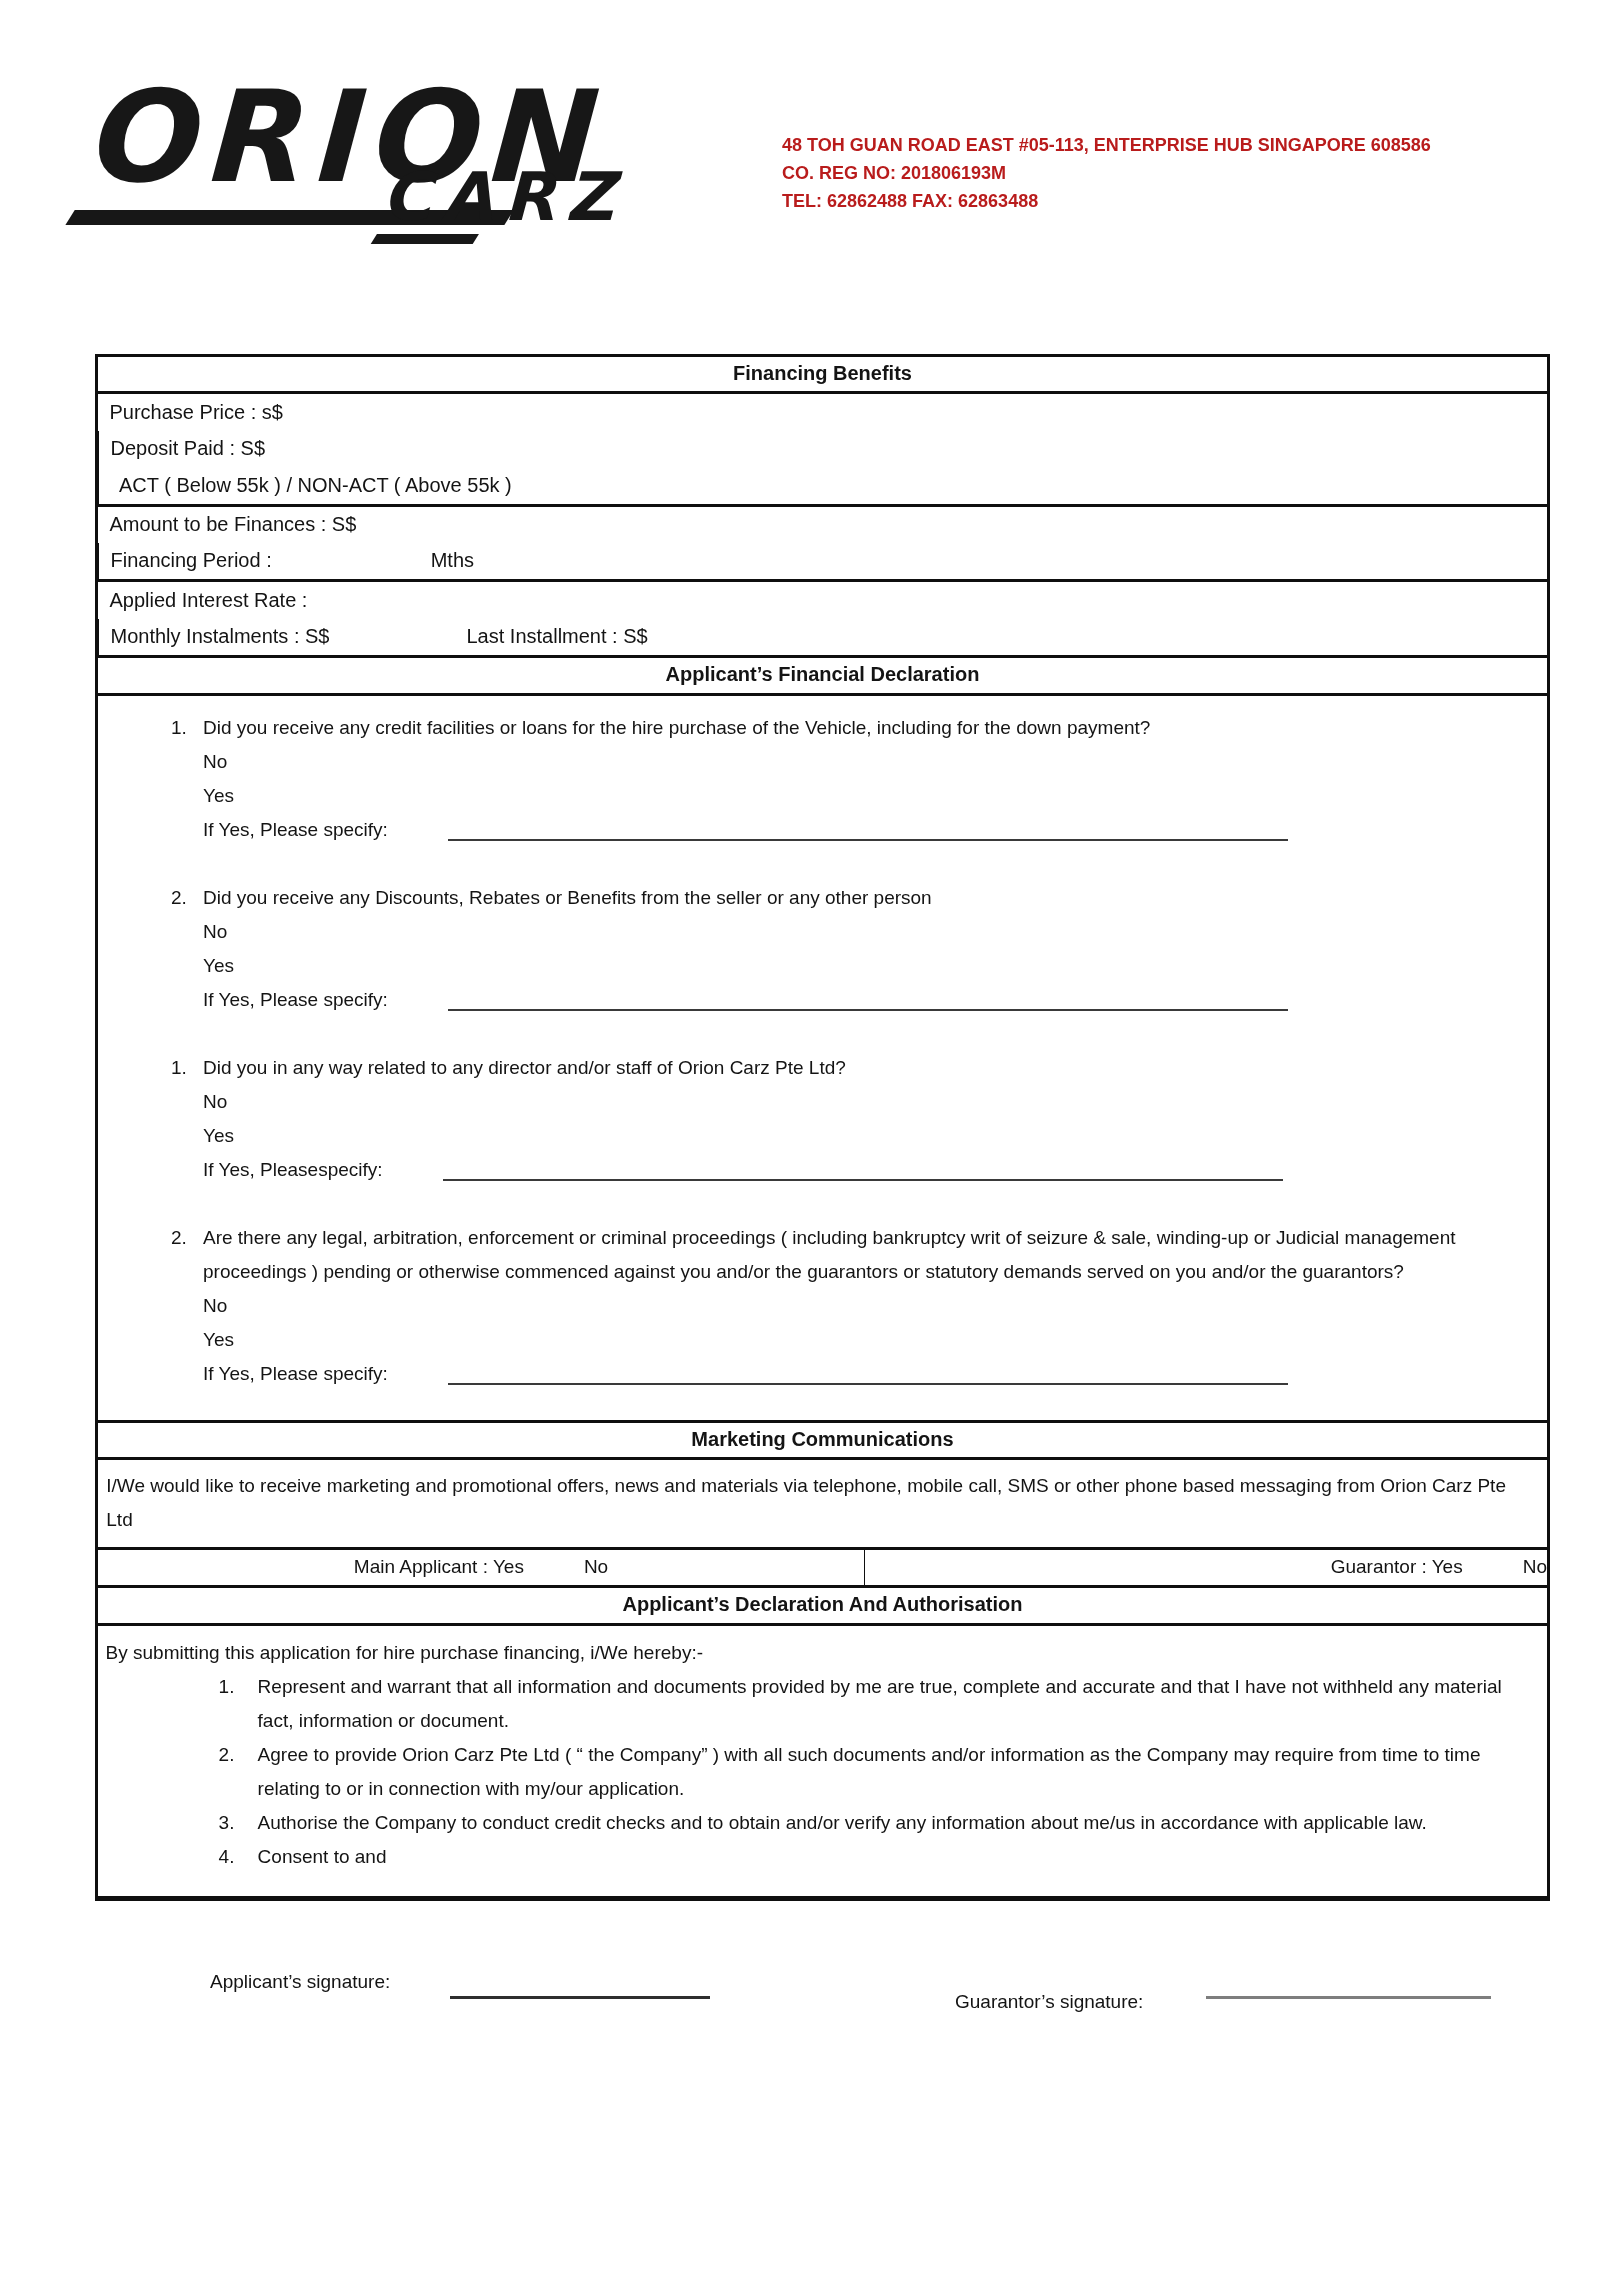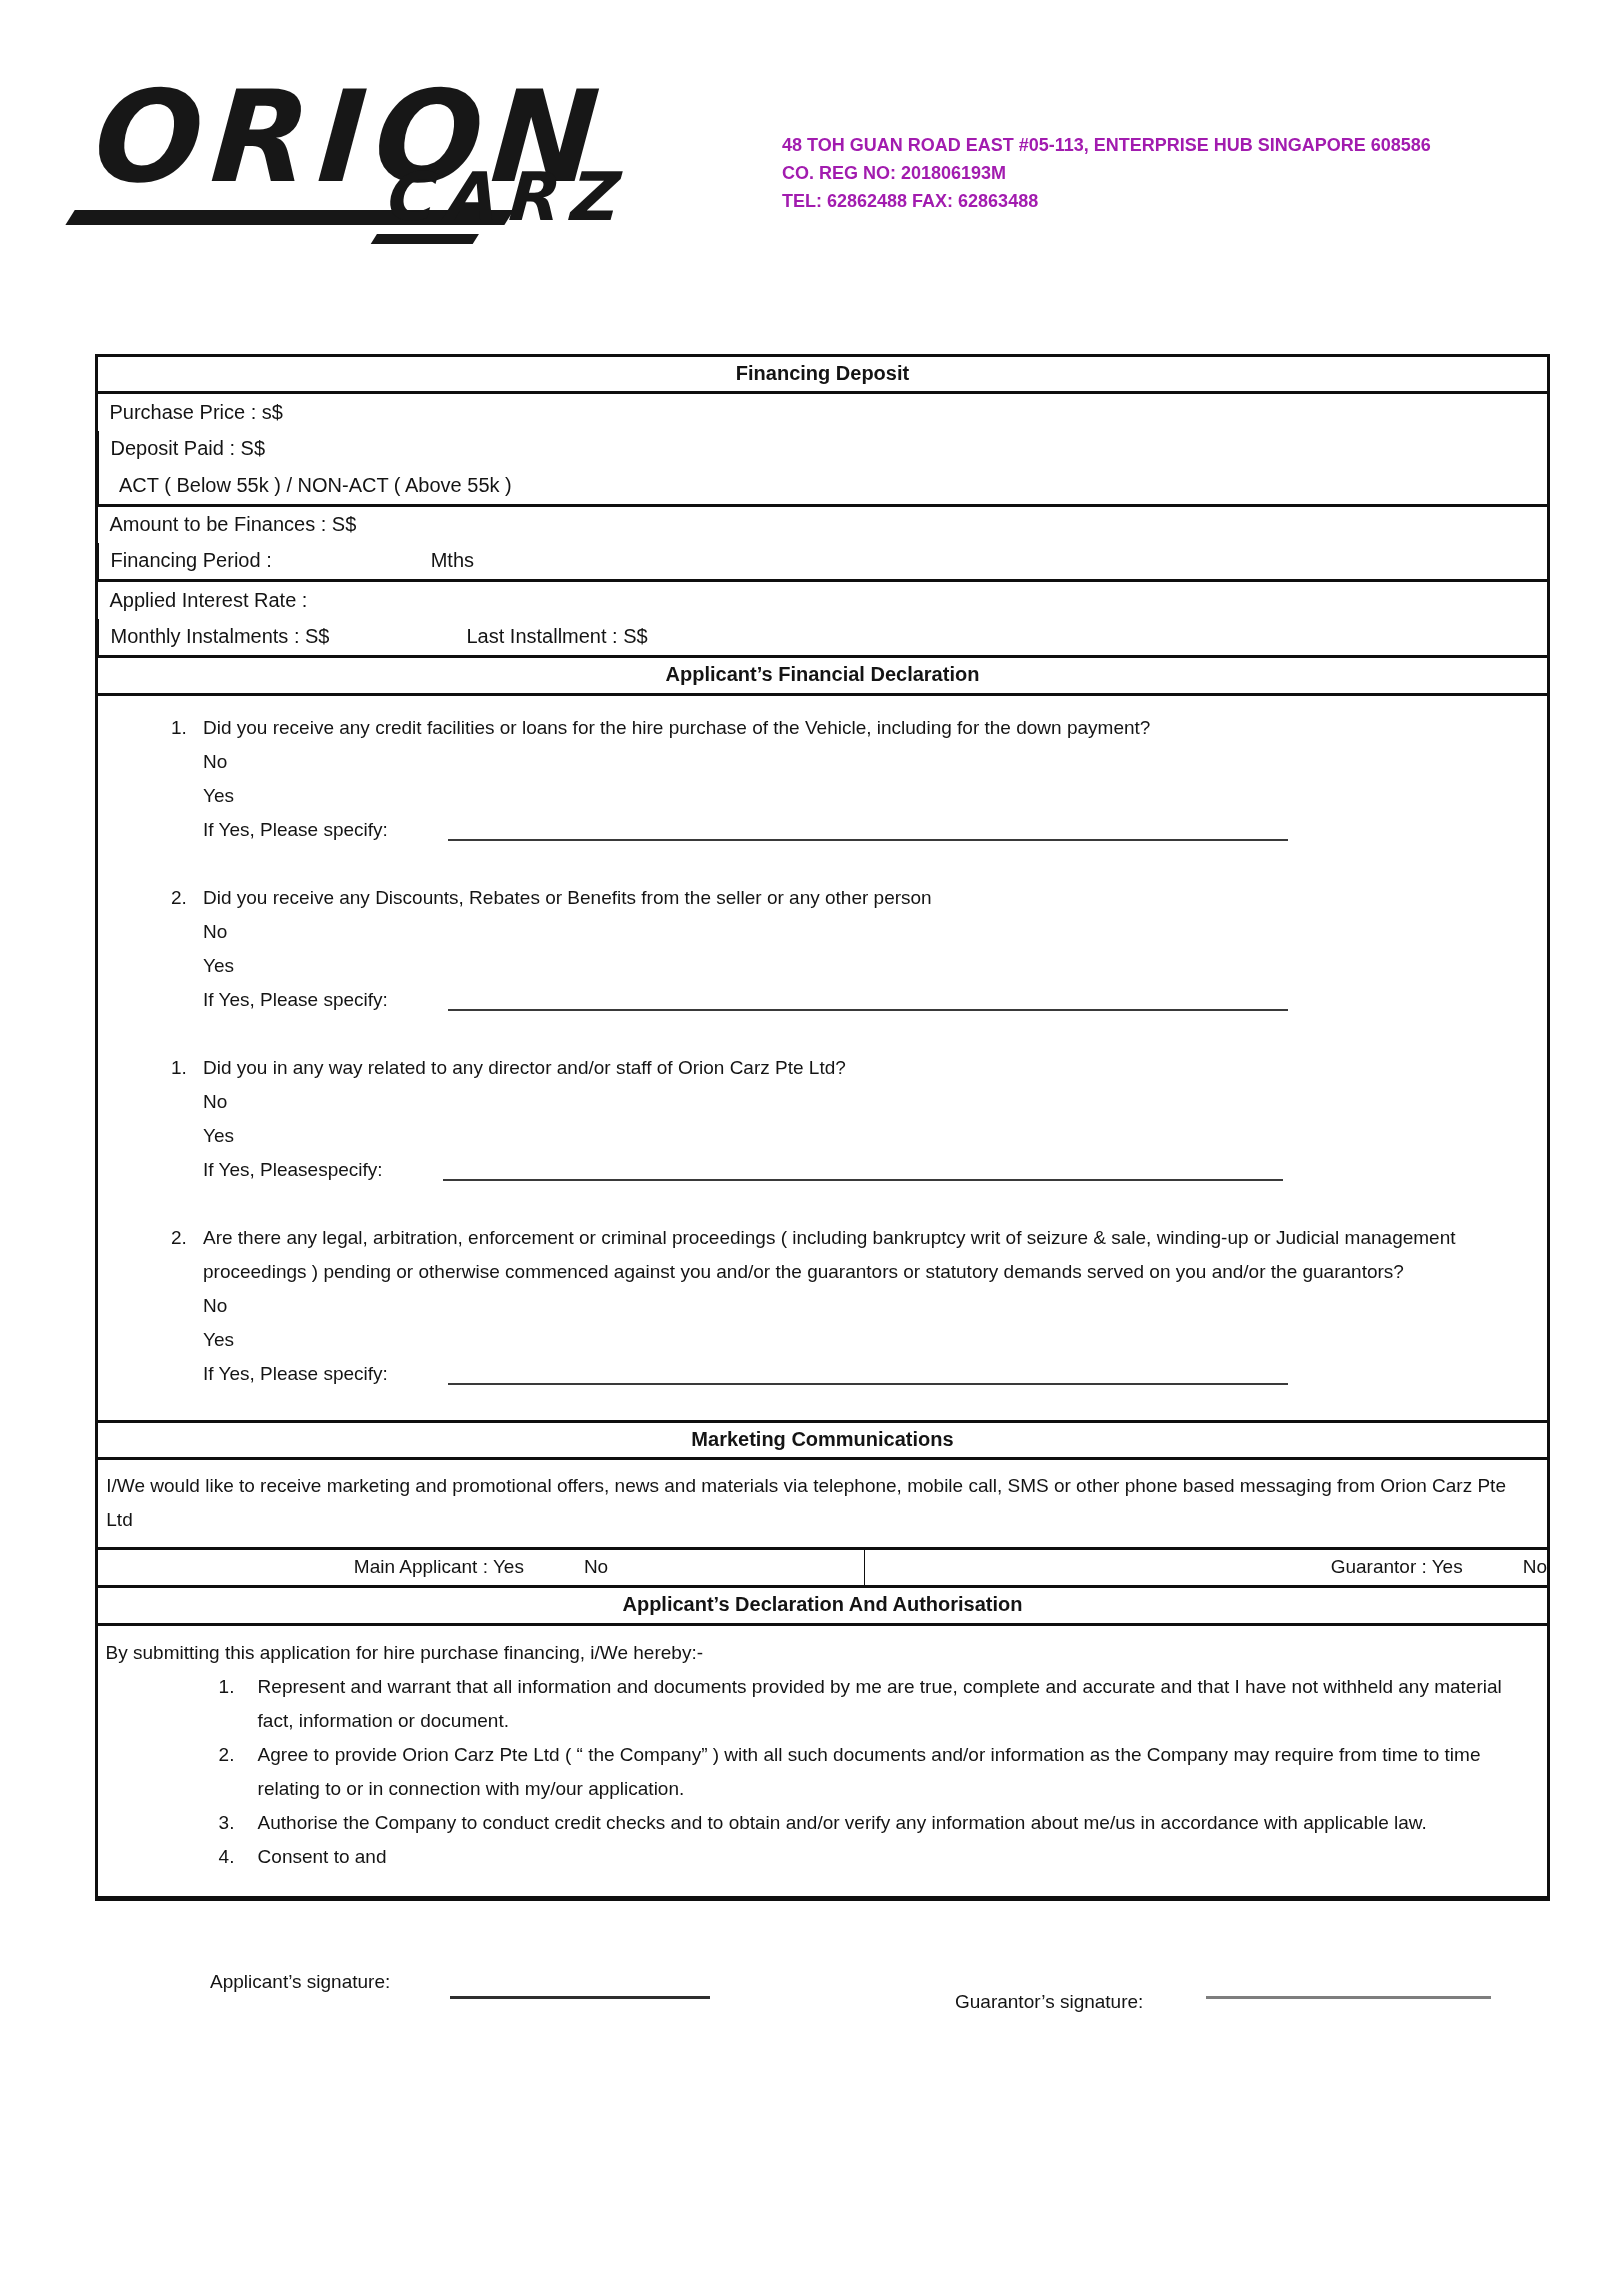--- a/index.html
+++ b/index.html
@@ -17,21 +17,21 @@
   }
   .orion-bar { position:absolute; left:70px; top:210px; width:439px; height:15.3px; background:#171717; transform:skewX(-32deg); }
   .logo-carz {
     position:absolute; left:388px; top:164px;
     font-family:"DejaVu Sans", sans-serif; font-weight:bold; font-style:italic;
     font-size:67px; line-height:1; letter-spacing:10.2px; color:#171717;
     transform:skewX(-4deg);
   }
   .carz-bar { position:absolute; left:374px; top:234px; width:102px; height:9.5px; background:#171717; transform:skewX(-32deg); }
   
-  .company-info { position:absolute; left:782px; top:131px; font-size:18px; font-weight:bold; line-height:28px; color:#a21caf; }
+  .company-info { position:absolute; left:782px; top:131px; font-size:18px; font-weight:bold; line-height:28px; color:#b91c1c; }
   
   .form-box {
     position:absolute; left:95px; top:354px; width:1455px;
     border:3.8px solid #0f0f0f; border-bottom-width:5.7px; box-sizing:border-box; background:#fff;
   }
   .sect-title { text-align:center; font-weight:bold; font-size:20px; padding:5.1px 0 6.4px; border-bottom:3.2px solid #0f0f0f; }
   .frow { display:flex; border-bottom:3.2px solid #0f0f0f; font-size:20px;flex-direction:column; }
   .fcell { padding:6.4px 0 7px 11.5px; box-sizing:border-box; }
   .c1 { width:400px; }
   .c2 { width:362px; border-left:1.9px solid #0f0f0f; }
@@ -77,21 +77,21 @@
   </div>
 
   <div class="company-info">
     <div>48 TOH GUAN ROAD EAST #05-113, ENTERPRISE HUB  SINGAPORE 608586</div>
     <div>CO. REG NO: 201806193M</div>
     <div>TEL: 62862488 FAX: 62863488</div>
   </div>
 
   <div class="form-box">
 
-    <div class="sect-title">Financing Deposit</div>
+    <div class="sect-title">Financing Benefits</div>
 
     <div class="frow">
       <div class="fcell c1">Purchase Price : s$</div>
       <div class="fcell c2">Deposit Paid : S$</div>
       <div class="fcell c3">ACT ( Below 55k ) / NON-ACT ( Above 55k )</div>
     </div>
 
     <div class="frow">
       <div class="fcell cL">Amount to be Finances : S$</div>
       <div class="fcell cR">

